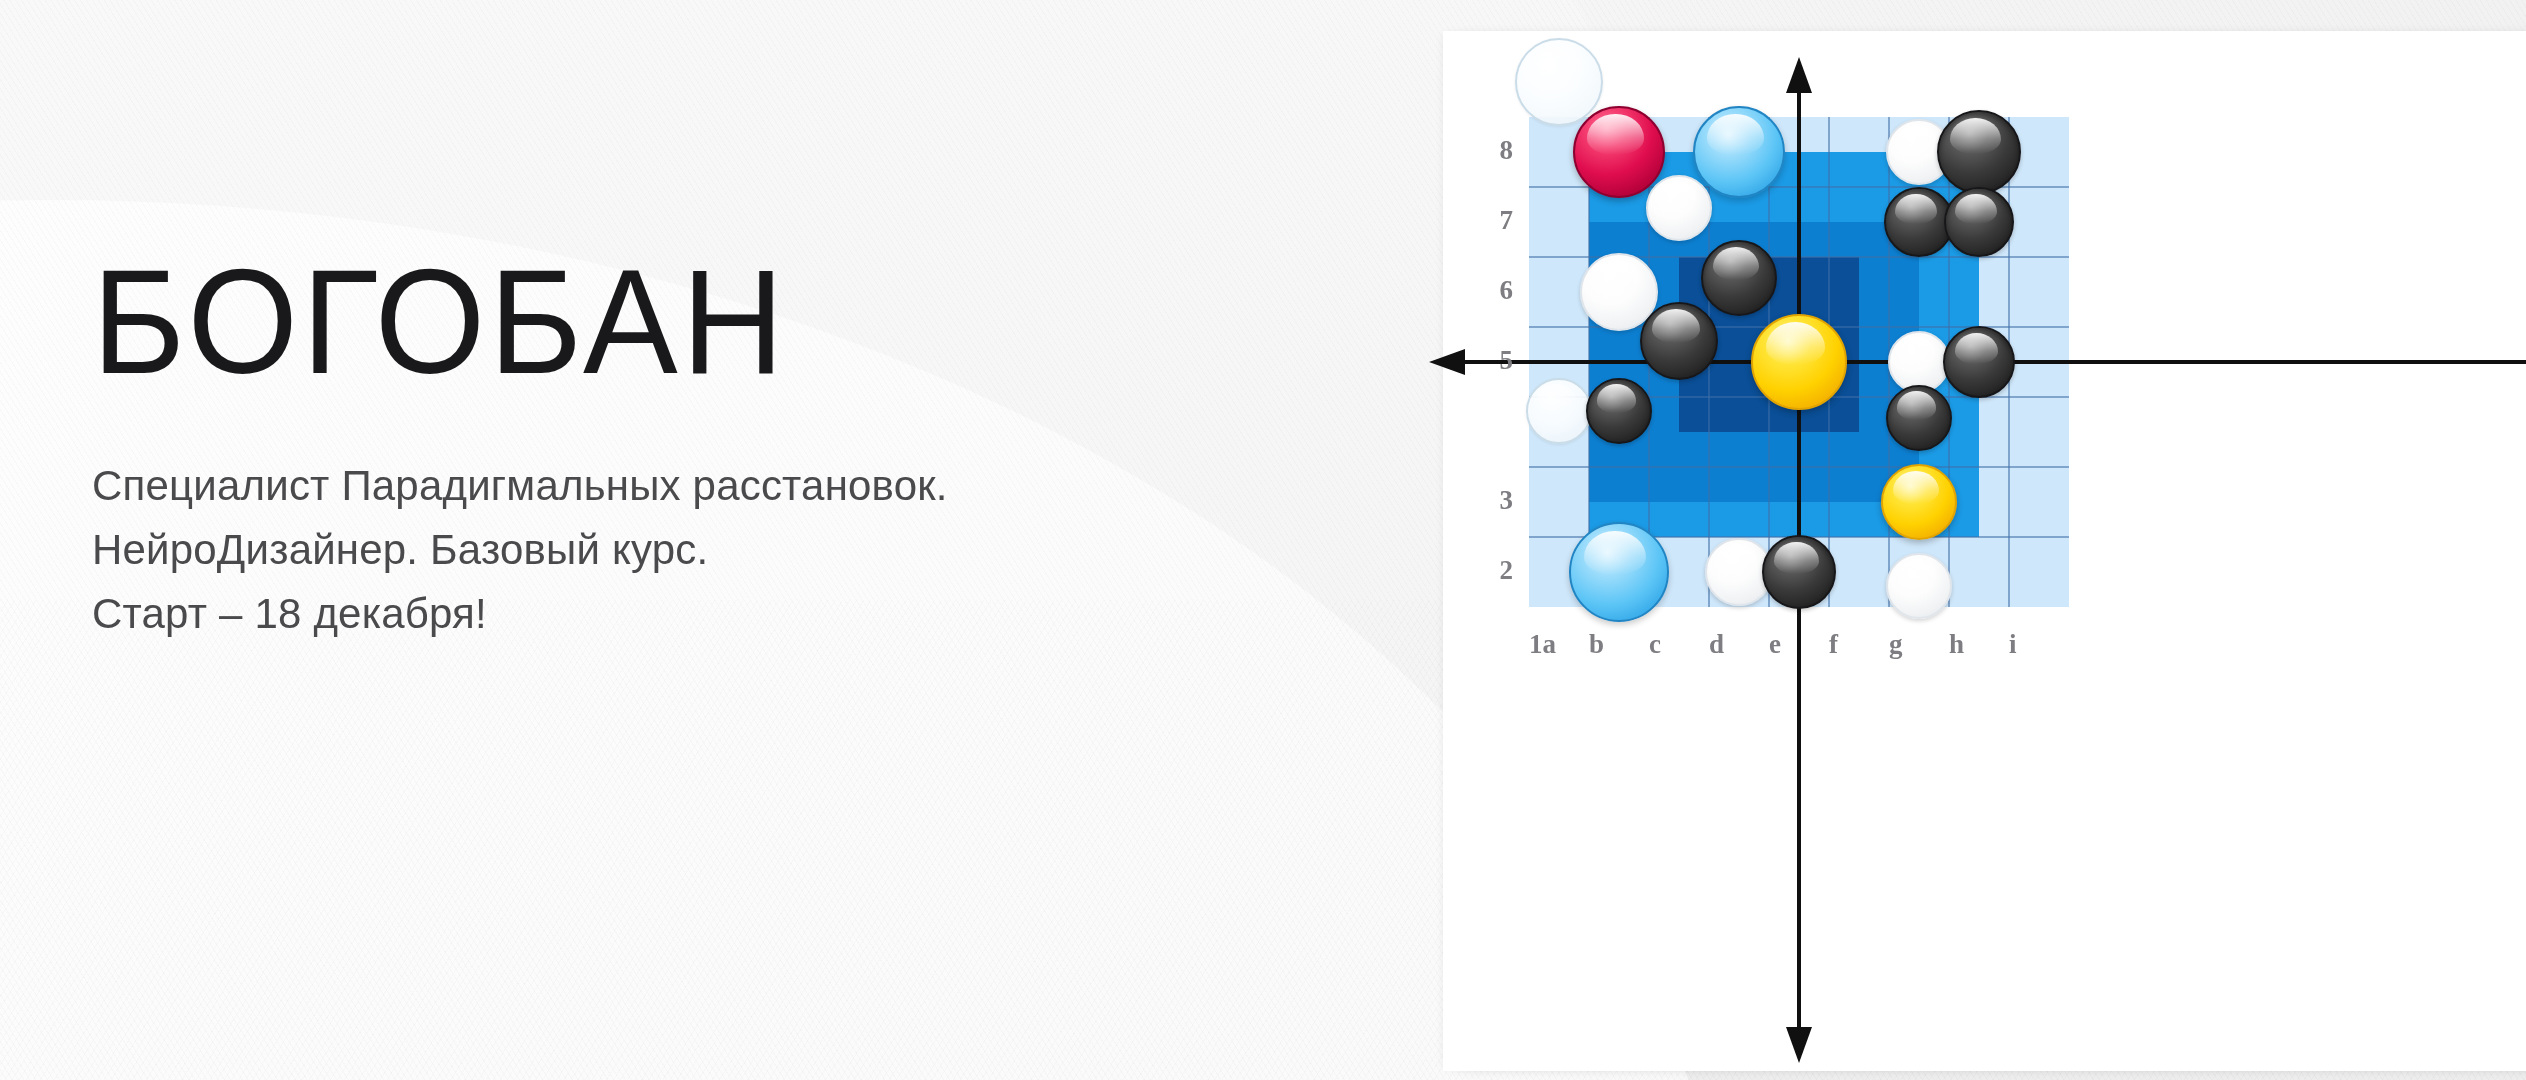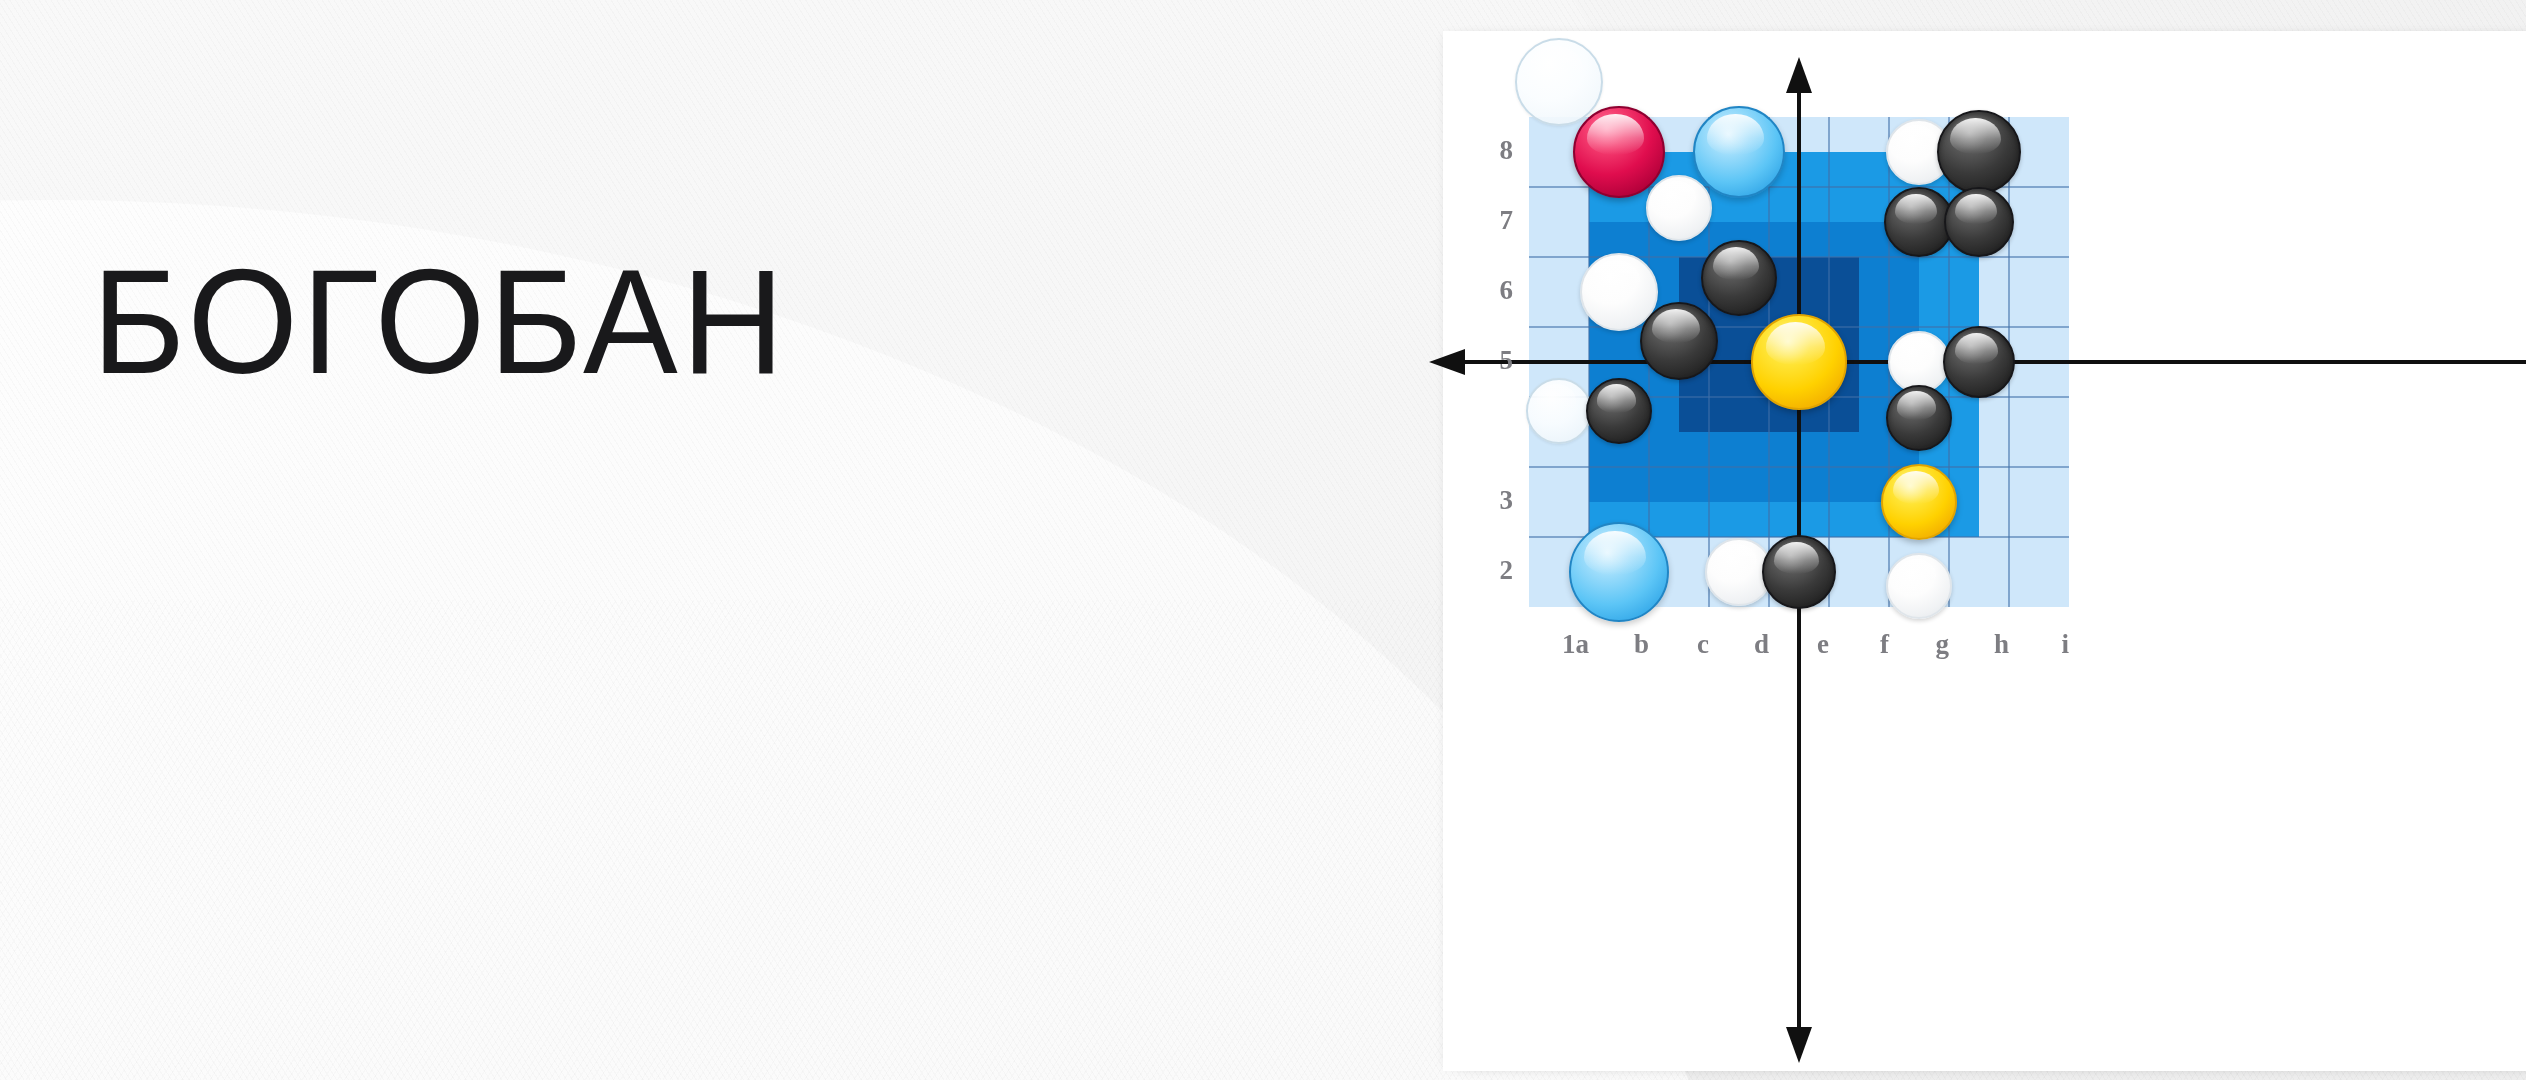--- a/index.html
+++ b/index.html
@@ -103,21 +103,21 @@
   .axis.h{height:4px;}
   .arrowhead{position:absolute;width:0;height:0;}
 
   
   .lbl{
     position:absolute;
     color:#7d7d82;
     font-size:27px;
     font-weight:600;
     font-family:"Liberation Serif","DejaVu Serif",serif;
-    text-align:right;
+    text-align:left;
     letter-spacing:0px;
   }
   .lbl.row{text-align:right;width:40px;}
   .lbl.col{width:60px;}
 
   
   .stone{
     position:absolute;
     border-radius:50%;
     box-sizing:border-box;
@@ -167,20 +167,25 @@
 <div id="bg">
   <div class="wash"></div>
   <div class="swoosh1"></div>
   <div class="swoosh2"></div>
   <div class="hatch"></div>
   <div class="hatch2"></div>
 </div>
 
 <div id="copy">
   <div id="title">БОГОБАН</div>
+  <div id="subtitle">
+    <div class="line">Специалист Парадигмальных расстановок.</div>
+    <div class="line">НейроДизайнер. Базовый курс.</div>
+    <div class="line">Старт – 18 декабря!</div>
+  </div>
 </div>
 
 <div id="card">
 
   <div id="board-wrap">
     <div id="board" style="width: 540px; height: 490px;">
 
     <div class="layer ring-outer" style="left: 0px; top: 0px; width: 540px; height: 490px; background: rgb(207, 231, 250);"></div>
         <div class="layer ring-mid" style="left: 60px; top: 35px; width: 390px; height: 385px; background: rgb(27, 154, 229);"></div>
         <div class="layer ring-mid2" style="left: 60px; top: 105px; width: 330px; height: 280px; background: rgb(13, 127, 209);"></div>

